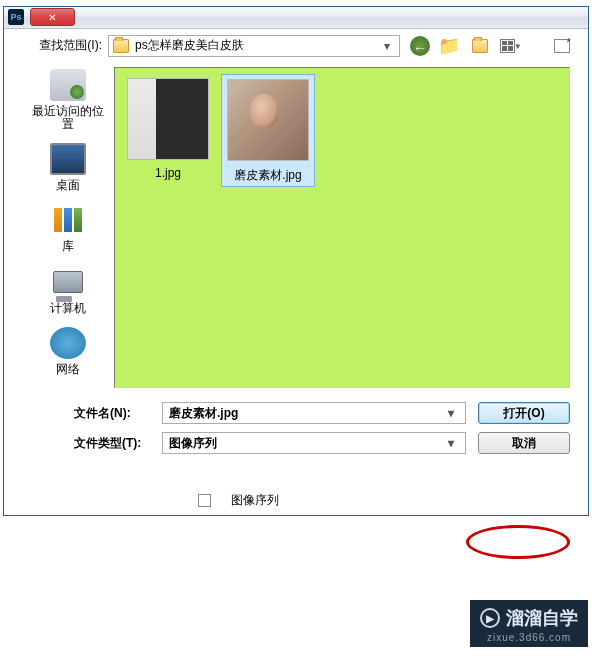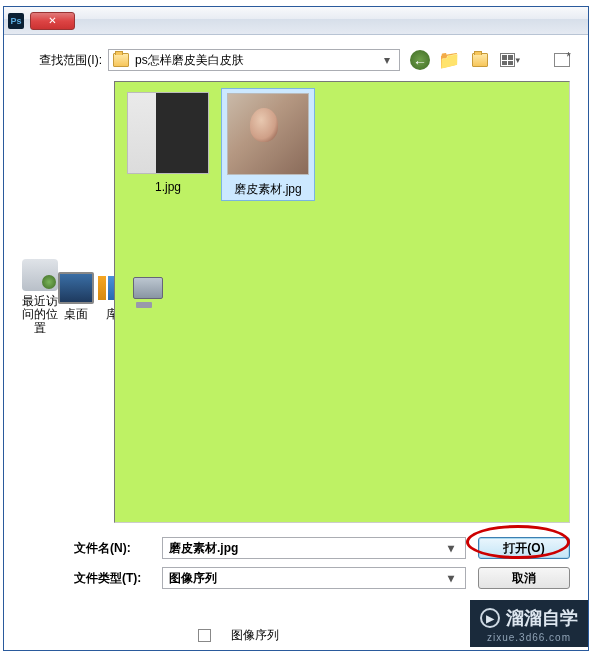--- a/index.html
+++ b/index.html
@@ -7,21 +7,21 @@
       font-family: "Microsoft YaHei", SimSun, sans-serif;
       font-size: 12px;
       background: #fff;
       width: 592px;
       height: 657px;
       position: relative;
       overflow: hidden;
     }
     .window {
       width: 586px;
-      height: 645px;
+      height: 510px;
       margin: 6px 0 0 3px;
       border: 1px solid #2a5a9c;
       background: #fff;
       display: flex;
       flex-direction: column;
       justify-content: flex-end;
     }
     .titlebar {
       height: 28px;
       background: linear-gradient(to bottom, #f8f9fb 0%, #e8ecf3 45%, #d7dfea 46%, #e5eaf2 100%);
@@ -51,21 +51,21 @@
       color: #fff;
       display: flex;
       align-items: center;
       justify-content: center;
       font-size: 10px;
     }
     .body-area {
       flex: 1;
       display: flex;
       flex-direction: column;
-      padding: 12px 18px 6px 18px;
+      padding: 4px 18px 6px 18px;
     }
     .lookrow {
       display: flex;
       align-items: center;
       height: 26px;
       margin-bottom: 8px;
     }
     .lookrow .lbl { width: 86px; text-align: right; padding-right: 6px; }
     .path-combo {
       flex: 1;
@@ -98,21 +98,21 @@
     .view-ico span{background:#6a6a6a;}
     .extra-ico{ border:1px solid #888; width:16px;height:14px; position:relative;}
     .extra-ico::after{content:"*"; position:absolute; top:-4px; right:-2px; color:#555; font-size:12px;}
     .middle {
       flex: 1;
       display: flex;
     }
     .sidebar {
       width: 92px;
       display: flex;
-      flex-direction: row;
+      flex-direction: column;
       align-items: center;
       padding-top: 2px;
     }
     .side-item {
       display: flex;
       flex-direction: column;
       align-items: center;
       margin-bottom: 12px;
       width: 80px;
     }
@@ -282,20 +282,24 @@
               <span></span>
               <span></span>
               <span></span>
             </div>
           <div class="lbl">库</div>
         </div>
         <div class="side-item">
           <div class="icon ico-computer"></div>
           <div class="lbl">计算机</div>
         </div>
+        <div class="side-item">
+          <div class="icon ico-network"></div>
+          <div class="lbl">网络</div>
+        </div>
       </div>
 
       <div class="filegrid">
         <div class="thumb">
           <div class="img">
             <div class="thumb1-inner">
                 <div class="l"></div>
                 <div class="r"></div>
               </div>
           </div>

